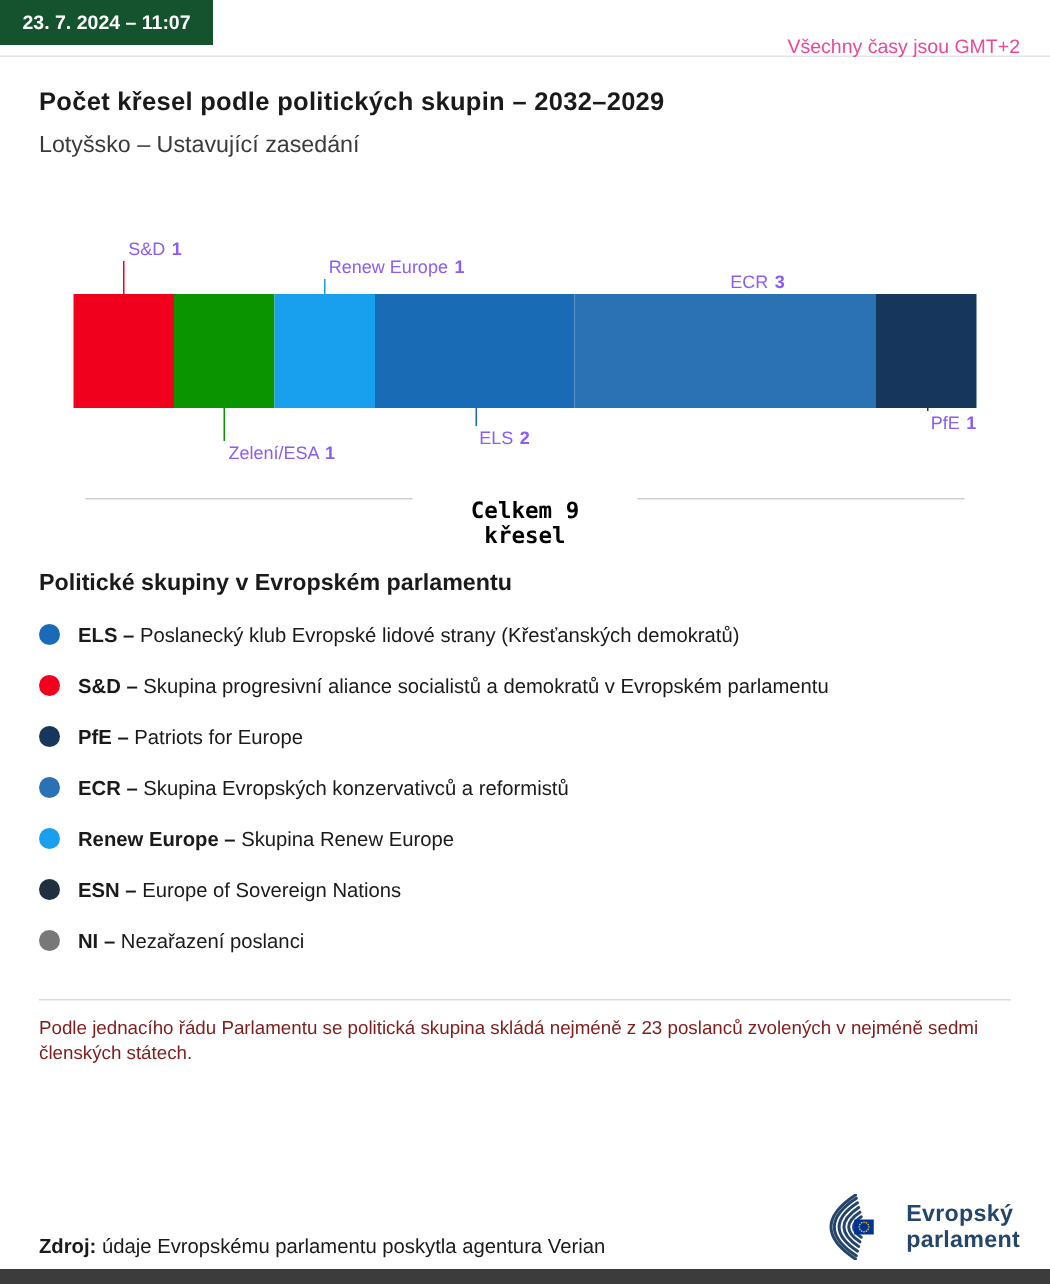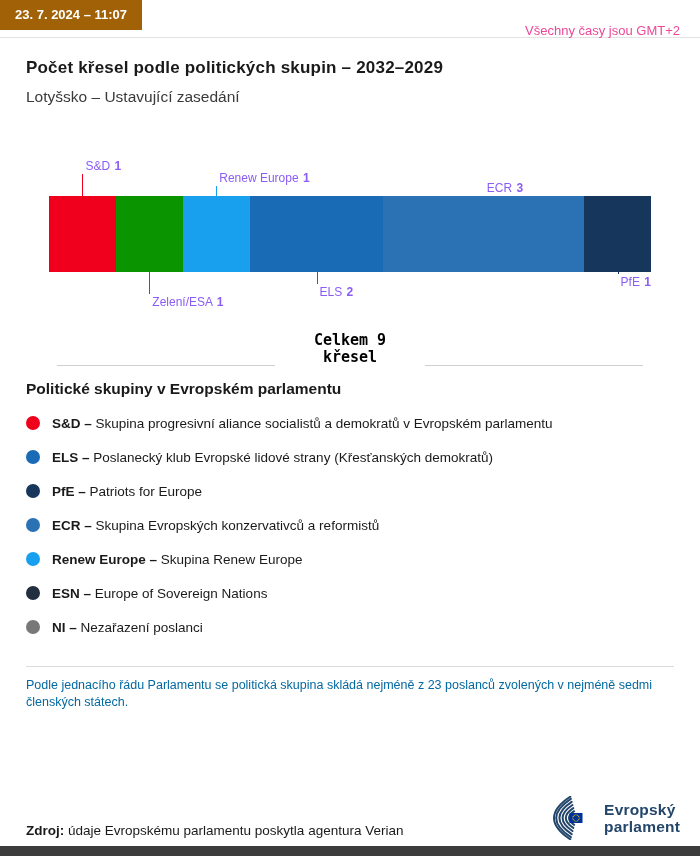--- a/index.html
+++ b/index.html
@@ -6,57 +6,57 @@
   html, body { background: #fff; }
   body {
     width: 700px; height: 856px;
     position: relative; overflow: hidden;
     font-family: "Liberation Sans", sans-serif;
     color: #1a1a1a;
   }
   
   .header { height: 38px; border-bottom: 1px solid #e3e3e3; position: relative; }
   .timebox {
-    display: inline-block; background: #a16207; color: #fff;
+    display: inline-block; background: #14532d; color: #fff;
     font-size: 13px; font-weight: bold; line-height: 14px;
     padding: 8px 15px;
   }
   .tz { position: absolute; right: 20px; top: 10px; font-size: 13px; color: #ec4899; margin-top: 13px; }
   
   .title { margin: 20px 26px 0; font-size: 17px; font-weight: bold; letter-spacing: .2px; }
   .subtitle { margin: 10px 26px 0; font-size: 15.5px; color: #3a3a3a; }
   
   .chart { position: relative; height: 160px; margin: 50px 49px 0; }
   .bar { position: absolute; top: 40px; left: 0; right: 0; height: 76px; display: flex; }
   .seg { height: 100%; }
   .callout { position: absolute; width: 0; }
   .callout.top { bottom: 120px; }
   .callout.bottom { top: 116px; }
   .callout-line { position: absolute; left: 0; width: 1px; }
   .callout.top .callout-line { bottom: 0; }
   .callout.bottom .callout-line { top: 0; }
   .callout-label { position: absolute; left: 3px; white-space: nowrap; font-size: 12px; color: #8b5cf6; }
   .callout-label b { margin-left: 1px; }
   
-  .total { display: flex; align-items: flex-end; margin: 16px 57px 0; }
+  .total { display: flex; align-items: flex-start; margin: 16px 57px 0; }
   .total-rule { flex: 1; height: 1px; background: #cfcfcf; }
   .total-text {
     width: 150px; text-align: center; color: #000;
     font-family: "DejaVu Sans Mono", monospace;
     font-weight: bold; font-size: 15px; line-height: 17px;
   }
   
   .legend-heading { margin: 14px 26px 0; font-size: 15.5px; font-weight: bold; }
   .legend { margin-top: 8px; }
   .legend-row { display: flex; align-items: center; height: 34px; padding-left: 26px; }
   .dot { width: 14px; height: 14px; border-radius: 50%; flex: none; margin-right: 12px; }
   .legend-text { font-size: 13.5px; }
   
   .divider { height: 1px; background: #dcdcdc; margin: 22px 26px 0; }
-  .footnote { margin: 10px 26px 0; font-size: 12.5px; line-height: 1.35; color: #0369a1; max-width: 645px; }
+  .footnote { margin: 10px 26px 0; font-size: 12.5px; line-height: 1.35; color: #7f1d1d; max-width: 645px; }
   
   .bottom-row {
     position: absolute; left: 26px; right: 20px; bottom: 16px;
     display: flex; justify-content: space-between; align-items: flex-end;
   }
   .source { font-size: 13.5px; padding-bottom: 2px; }
   .logo { display: flex; align-items: center; }
   .logo svg { display: block; }
   .logo-text {
     margin-left: 9px; color: #24466b; font-size: 15.5px;
@@ -116,26 +116,26 @@
   <div class="total-text">
     <div>Celkem 9</div>
     <div>křesel</div>
   </div>
   <div class="total-rule"></div>
 </div>
 
 <div class="legend-heading">Politické skupiny v Evropském parlamentu</div>
 <div class="legend">
     <div class="legend-row">
+      <span class="dot" style="background: rgb(26, 107, 181);"></span>
+      <span class="legend-text"><b>ELS – </b>Poslanecký klub Evropské lidové strany (Křesťanských demokratů)</span>
+    </div>
+    <div class="legend-row">
       <span class="dot" style="background: rgb(240, 0, 28);"></span>
       <span class="legend-text"><b>S&amp;D – </b>Skupina progresivní aliance socialistů a demokratů v Evropském parlamentu</span>
-    </div>
-    <div class="legend-row">
-      <span class="dot" style="background: rgb(26, 107, 181);"></span>
-      <span class="legend-text"><b>ELS – </b>Poslanecký klub Evropské lidové strany (Křesťanských demokratů)</span>
     </div>
     <div class="legend-row">
       <span class="dot" style="background: rgb(22, 54, 92);"></span>
       <span class="legend-text"><b>PfE – </b>Patriots for Europe</span>
     </div>
     <div class="legend-row">
       <span class="dot" style="background: rgb(42, 114, 180);"></span>
       <span class="legend-text"><b>ECR – </b>Skupina Evropských konzervativců a reformistů</span>
     </div>
     <div class="legend-row">

